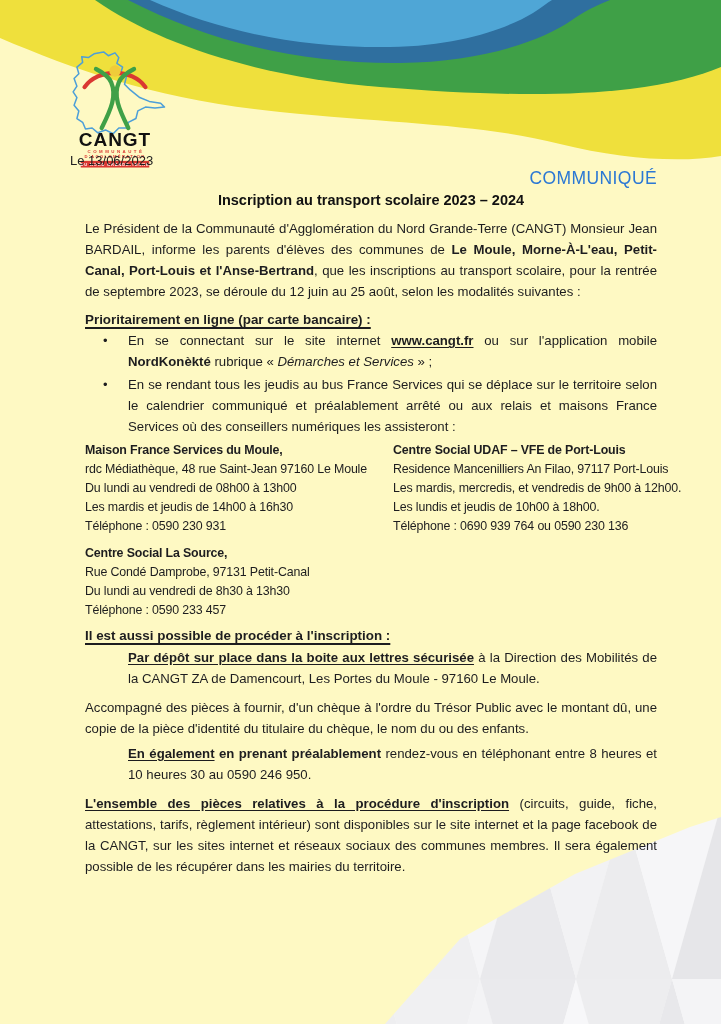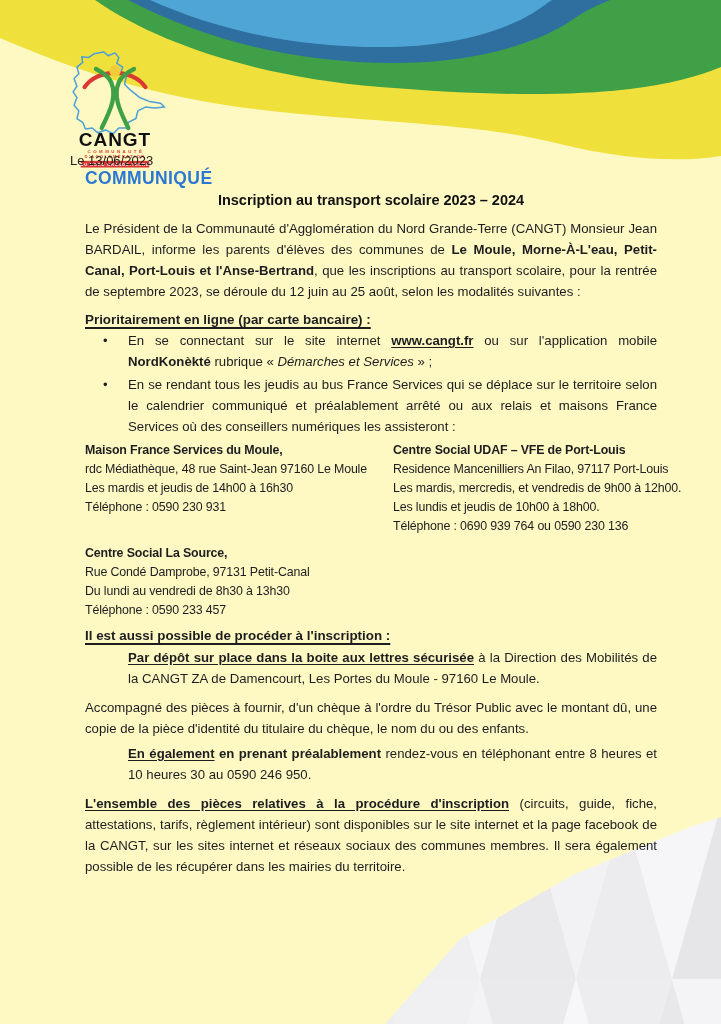--- a/index.html
+++ b/index.html
@@ -7,21 +7,21 @@
     position:relative; width:721px; height:1024px; margin:0 auto;
     background:#fef9c3; overflow:hidden;
     font-family:"Liberation Sans", sans-serif; color:var(--text-black,#1d1d1f);
   }
   svg.waves { position:absolute; top:0; left:0; width:721px; height:232px; display:block; }
   svg.pattern { position:absolute; bottom:0; left:0; width:721px; height:215px; display:block; }
   .logo { position:absolute; left:56px; top:48px; width:118px; height:122px; }
   .logo svg { width:100%; height:100%; display:block; }
   .date { position:absolute; left:70px; top:153px; font-size:13px; color:#222; }
   .content { position:absolute; left:85px; top:168px; width:572px; }
-  .title { text-align:left; font-size:17.5px; font-weight:bold; letter-spacing:.4px; color:var(--title-blue,#2B78D4); }
+  .title { text-align:right; font-size:17.5px; font-weight:normal; letter-spacing:.4px; color:var(--title-blue,#2B78D4); }
   .subtitle { text-align:center; font-size:14.5px; font-weight:bold; margin-top:3px; color:#111; }
   .para { margin:0; font-size:13.2px; line-height:21px; text-align:justify; }
   .para .b { font-weight:bold; }
   .para .u { text-decoration:underline; text-underline-offset:2px; }
   .para .i { font-style:italic; }
   .intro { margin-top:10px; }
   .sec-h { margin-top:10px; font-size:13.4px; font-weight:bold; text-decoration:underline;
            text-underline-offset:3px; text-decoration-thickness:1.5px; }
   .bullets { margin-top:3px; margin-left:18px; }
   .bullet { display:flex; margin-top:2px; }
@@ -122,20 +122,21 @@
         <span class="dot">•</span>
         <span class="btext para"><span class="">En se rendant tous les jeudis au bus France Services qui se déplace sur le territoire selon le calendrier communiqué et préalablement arrêté ou aux relais et maisons France Services où des conseillers numériques les assisteront :</span></span>
       </div>
     </div>
 
     <div class="contacts">
       <div class="contact c1">
         <div class="cname">Maison France Services du Moule,</div>
         <div>
             <div class="contact-line">rdc Médiathèque, 48 rue Saint-Jean 97160 Le Moule</div>
+            <div class="contact-line">Du lundi au vendredi de 08h00 à 13h00</div>
             <div class="contact-line">Les mardis et jeudis de 14h00 à 16h30</div>
             <div class="contact-line">Téléphone : 0590 230 931</div>
           </div>
       </div>
       <div class="contact c2">
         <div class="cname">Centre Social UDAF – VFE de Port-Louis</div>
         <div>
             <div class="contact-line">Residence Mancenilliers An Filao, 97117 Port-Louis</div>
             <div class="contact-line">Les mardis, mercredis, et vendredis de 9h00 à 12h00.</div>
             <div class="contact-line">Les lundis et jeudis de 10h00 à 18h00.</div>

